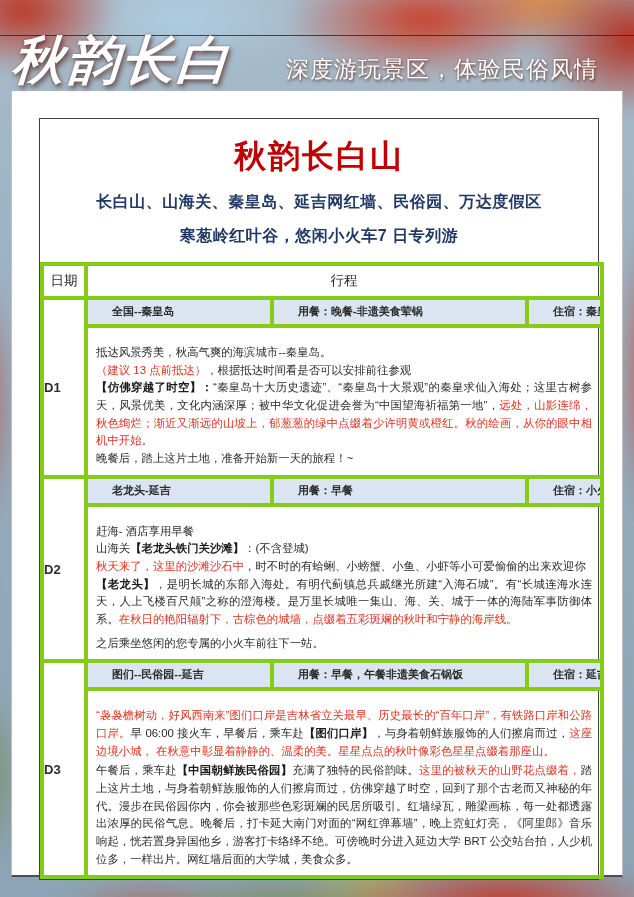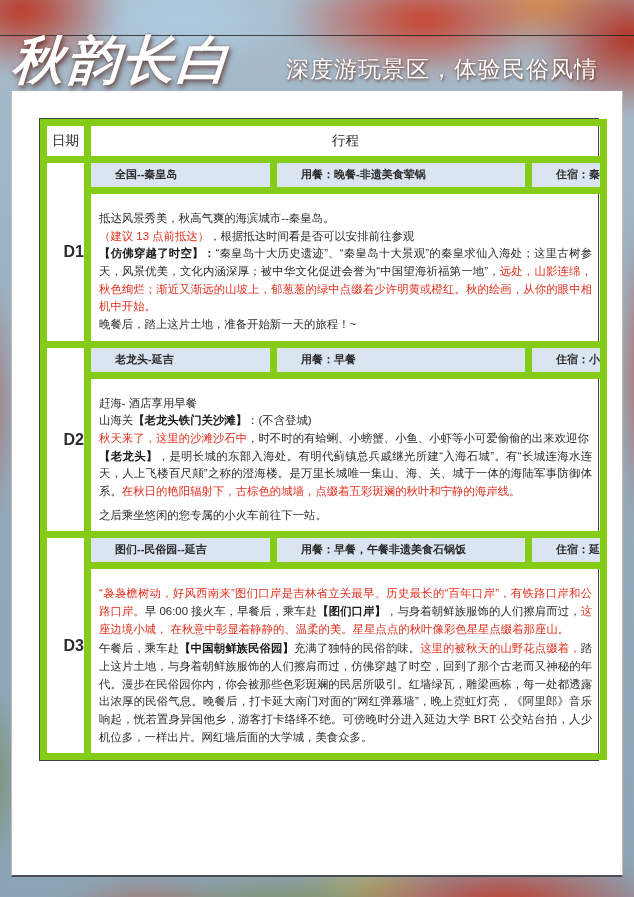--- a/index.html
+++ b/index.html
@@ -59,23 +59,23 @@
   .doc {
     position:absolute; left:27px; top:27px; width:560px;
     border:1.5px solid #3f3f3f;
     background:#fff;
   }
   .doc-head { text-align:center; padding:16px 10px 15px; }
   .doc-title { color:#c00000; font-size:32px; font-weight:bold; letter-spacing:2px; }
   .doc-sub   { color:#1f3864; font-size:16px; font-weight:bold; letter-spacing:.5px; margin-top:13px; }
   
   table { width:100%; border-collapse:collapse; table-layout:fixed; }
-  td { border:7px solid #84cc16; vertical-align:top;margin-left:14px; }
+  td { border:4px solid #84cc16; vertical-align:top;margin-left:14px; }
   td.hdr { text-align:center; font-size:13.5px; color:#2b2b2b; padding:6px 2px; vertical-align:middle; }
-  td.day { text-align:right; font-size:16px; color:#2b2b2b; vertical-align:middle; font-weight:600; }
+  td.day { text-align:left; font-size:13px; color:#2b2b2b; vertical-align:middle; font-weight:600; }
   td.sub {
     background:#dbe5f1; font-size:11px; font-weight:bold; color:#2b2b2b;
     padding:4px 24px 5px; white-space:nowrap; overflow:hidden;
   }
   td.body { padding:16px 8px 7px; }
   td.body p { font-size:11.4px; line-height:1.55; color:#2b2b2b; text-align:justify; }
   .run-k { color:#2b2b2b; }
   .run-r { color:#e0301e; }
   .run-b { color:#1a1a1a; font-weight:bold; }
 </style>
@@ -83,20 +83,25 @@
 <body>
 
 <div class="bg"></div>
 <div class="hairline"></div>
 <div class="logo">秋韵长白</div>
 <div class="tagline">深度游玩景区，体验民俗风情</div>
 
 <div class="panel">
   <div class="doc">
 
+    <div class="doc-head">
+      <div class="doc-title">秋韵长白山</div>
+      <div class="doc-sub">长白山、山海关、秦皇岛、延吉网红墙、民俗园、万达度假区</div>
+      <div class="doc-sub">寒葱岭红叶谷，悠闲小火车7 日专列游</div>
+    </div>
 
     <table>
       <colgroup>
         <col style="width:44px">
           <col style="width:186px">
           <col style="width:255px">
           <col style="width:75px">
       </colgroup>
 
       <tbody>

